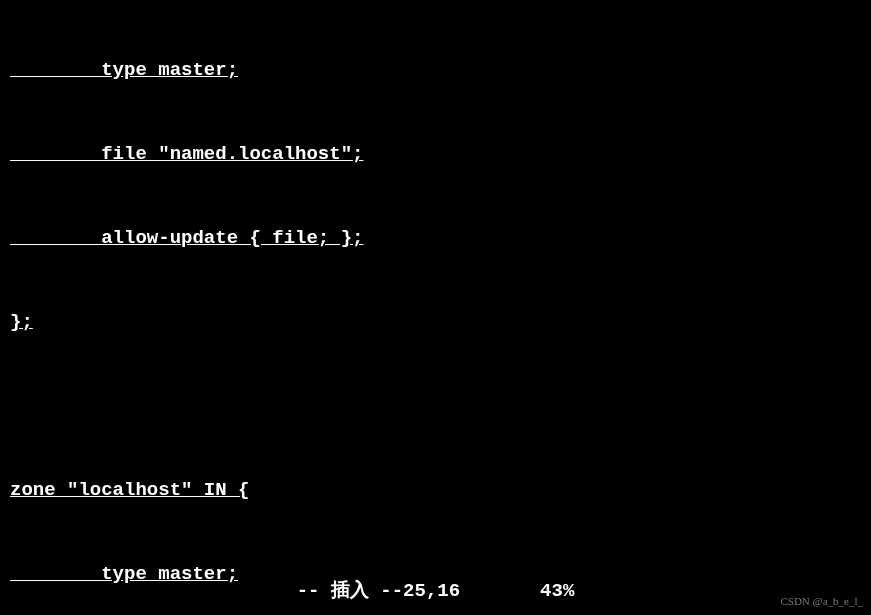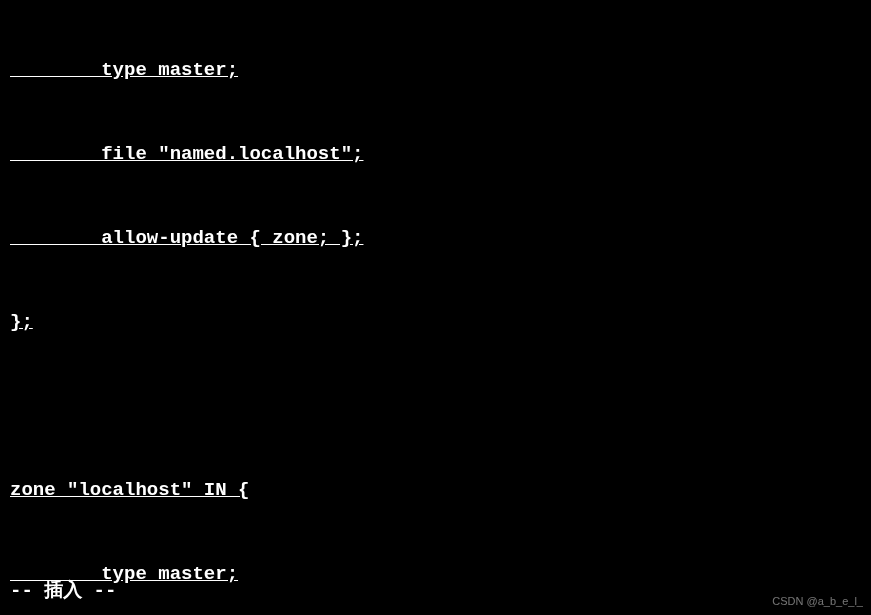--- a/index.html
+++ b/index.html
@@ -32,49 +32,49 @@
     height: 28px;
     text-decoration: underline;
   }
   .status-bar {
     position: absolute;
     bottom: 10px;
     left: 10px;
     right: 10px;
     height: 28px;
     display: flex;
-    justify-content: space-between;
+    justify-content: center;
   }
   .status-left {
     white-space: pre;
   }
   .status-right {
     display: flex;
     gap: 80px;
     white-space: pre;
   }
   .watermark {
     position: absolute;
     right: 8px;
     bottom: 0px;
     font-size: 11px;
     font-weight: normal;
     color: rgba(255,255,255,0.45);
-    font-family: Liberation Sans, sans-serif;
+    font-family: Liberation Serif, serif;
   }
 </style>
 </head>
 <body>
 
 <div class="terminal">
 
   <div class="buffer">
     <div class="line">        type master;</div>
     <div class="line">        file "named.localhost";</div>
-    <div class="line">        allow-update { zone; };</div>
+    <div class="line">        allow-update { file; };</div>
     <div class="line">};</div>
     <div class="line"></div>
     <div class="line">zone "localhost" IN {</div>
     <div class="line">        type master;</div>
     
     
     
     
 
     
@@ -83,16 +83,20 @@
     
     
     
     
     
     
   </div>
 
   <div class="status-bar">
     <div class="status-left">-- 插入 --</div>
+    <div class="status-right">
+      <span>25,16</span>
+      <span>43%</span>
+    </div>
   </div>
 
   <div class="watermark">CSDN @a_b_e_l_</div>
 </div>
 
 </body></html>

